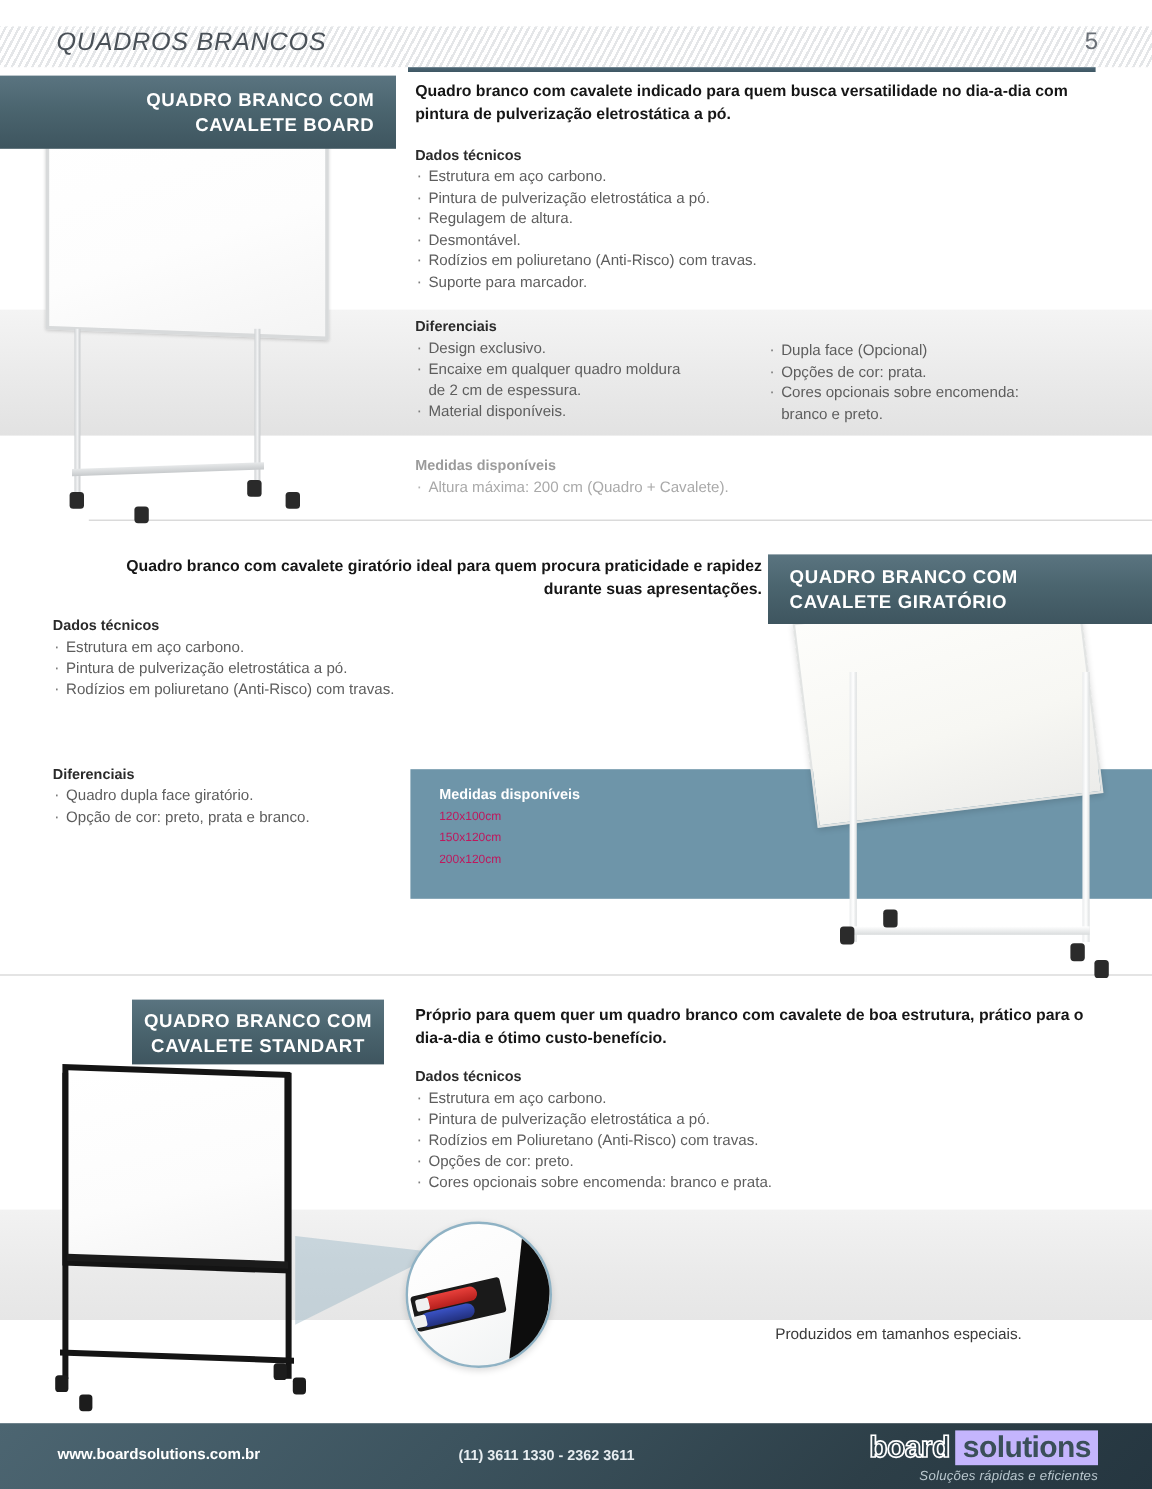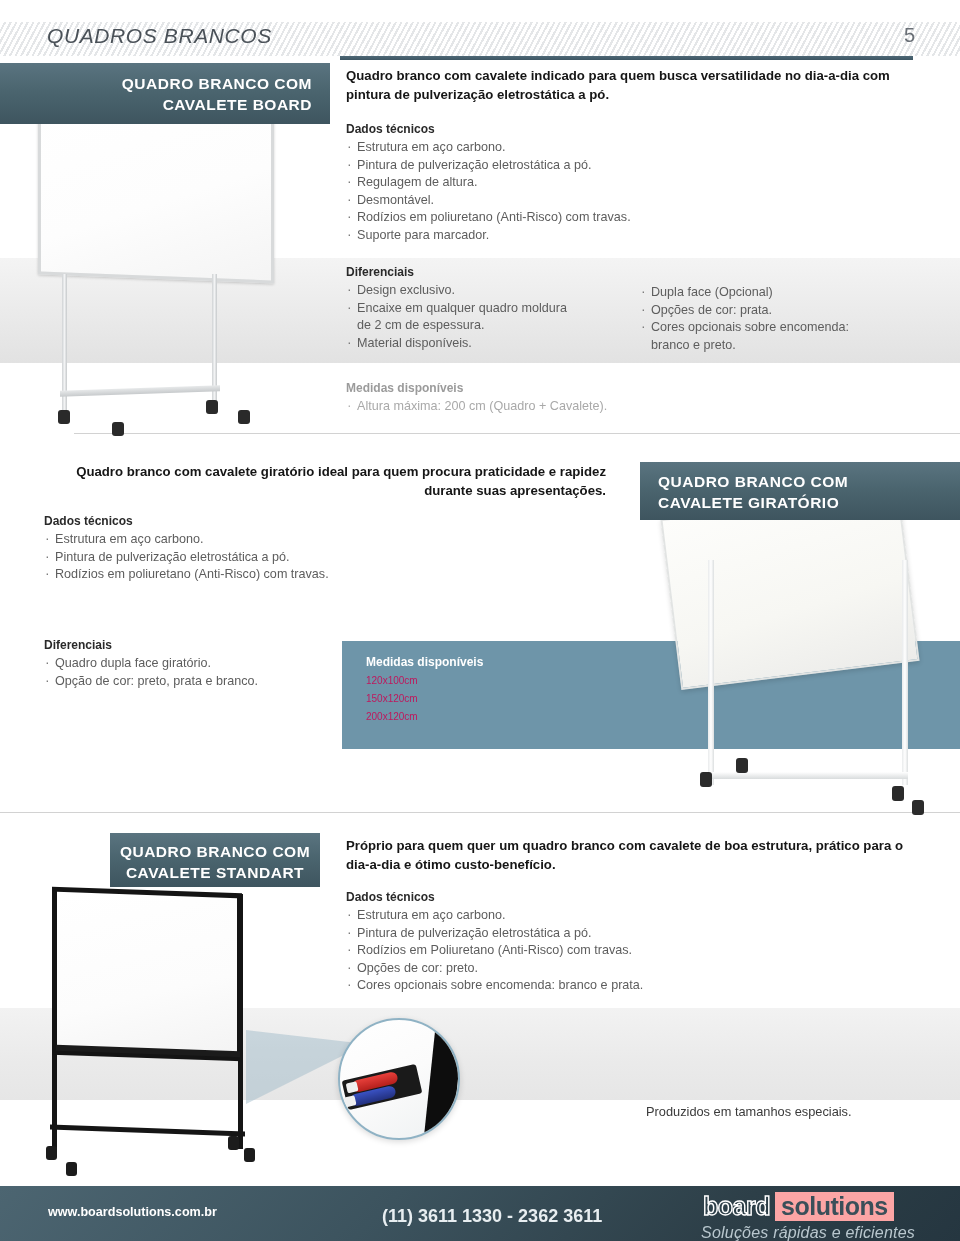--- a/index.html
+++ b/index.html
@@ -142,21 +142,21 @@
   #p1-med { position: absolute; left: 346px; top: 381px; z-index: 2; }
 
   .divider {
     position: absolute;
     height: 1px;
     background: #d2d2d2;
   }
 
   
   #p2-lead {
-    left: 28px; top: 462px;
+    left: 57px; top: 462px;
     width: 578px;
     text-align: right;
   }
   #p2-tech { position: absolute; left: 44px; top: 514px; }
   #p2-dif { position: absolute; left: 44px; top: 638px; }
   .blue-box {
     position: absolute;
     left: 342px; top: 641px;
     width: 618px; height: 108px;
     background: #6e95a9;
@@ -206,21 +206,21 @@
     left: 48px; top: 1205px;
     color: #ffffff;
     font-size: 12.6px;
     font-weight: 700;
     z-index: 11;
   }
   .footer-phone {
     position: absolute;
     left: 382px; top: 1206px;
     color: #e8eef1;
-    font-size: 18px;
+    font-size: 12px;
     font-weight: 700;
     z-index: 11;
   }
   .logo {
     position: absolute;
     right: 45px; top: 1192px;
     z-index: 11;
     text-align: right;
   }
   .logo-row { display: flex; align-items: center; }
@@ -231,27 +231,27 @@
     color: transparent;
     -webkit-text-stroke: 1.4px #ffffff;
     padding: 1px 5px 1px 2px;
     font-family: "Liberation Sans", sans-serif;
     line-height: 27px;
   }
   .logo-solutions {
     font-size: 25px;
     font-weight: 700;
     letter-spacing: -0.5px;
-    background: #fca5a5;
+    background: #c4b5fd;
     color: #3a4f59;
     padding: 1px 6px;
     line-height: 27px;
   }
   .logo-tag {
-    font-size: 16px;
+    font-size: 11px;
     color: #b9c7ce;
     margin-top: 3px;
     font-style: italic;
     letter-spacing: 0.2px;
   }
 
   
   .photo { position: absolute; }
 
   

